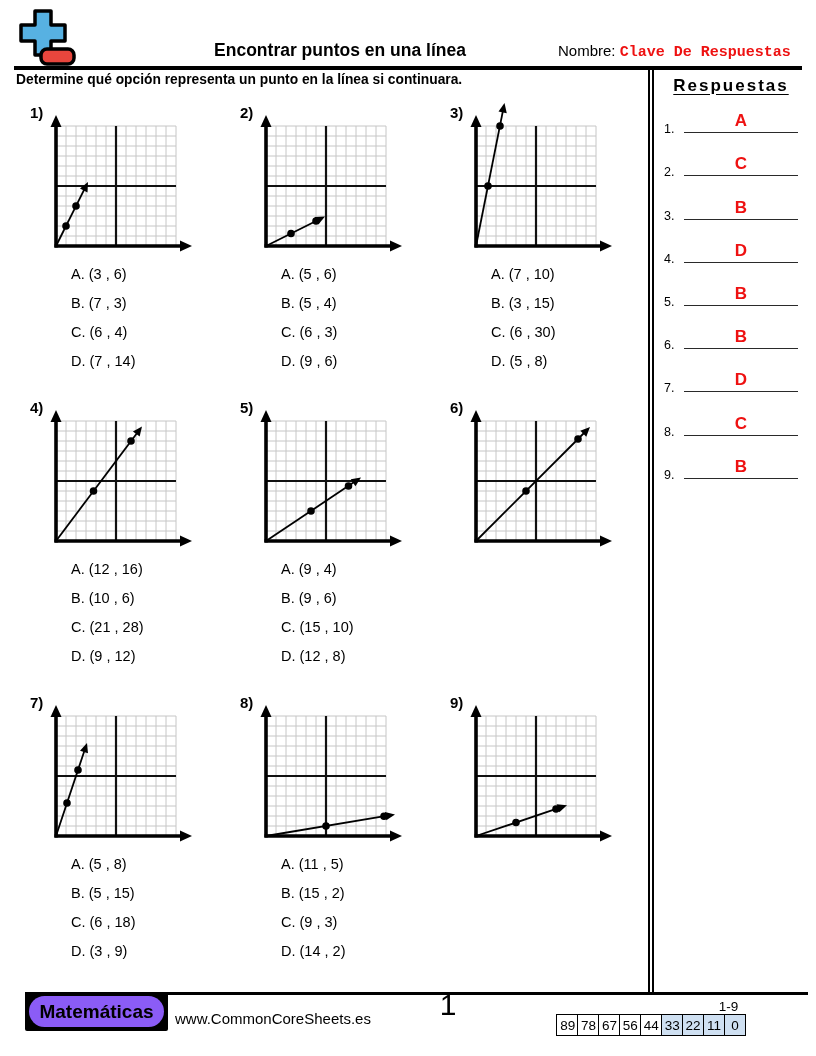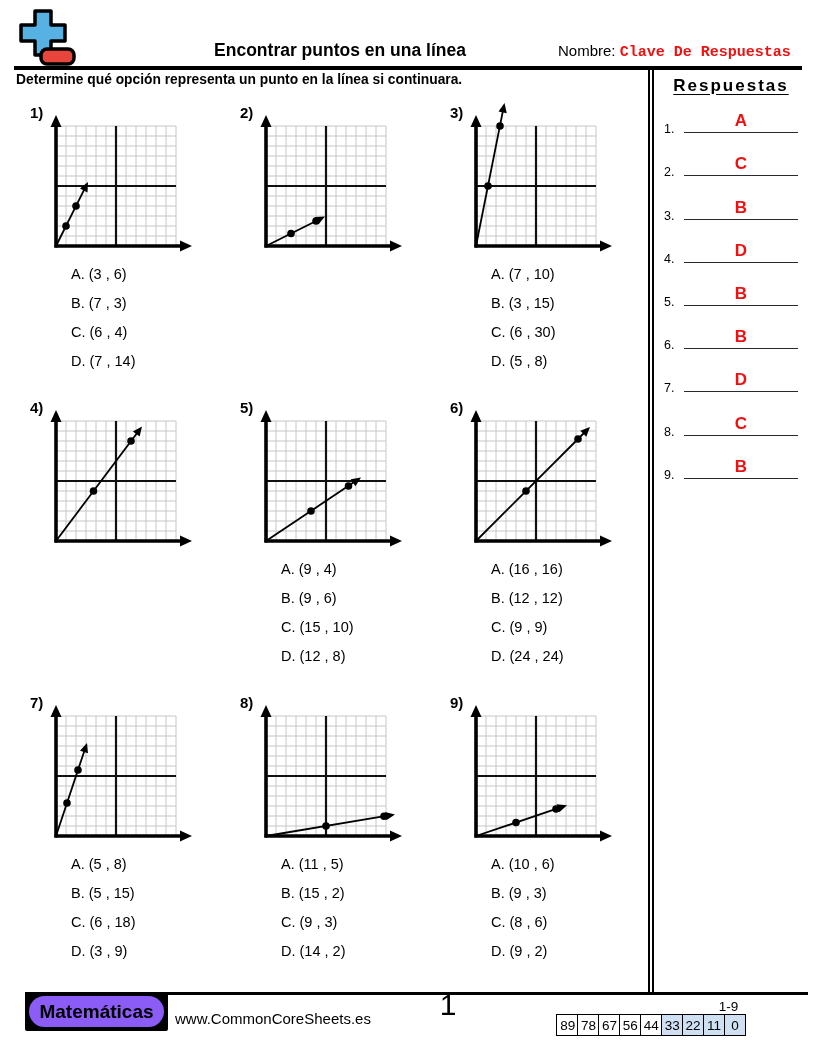--- a/index.html
+++ b/index.html
@@ -153,20 +153,26 @@
         <line x1="16" y1="72" x2="136" y2="72" stroke="#111" stroke-width="2.2"></line>
         <line x1="16" y1="133.5" x2="16" y2="10" stroke="#000" stroke-width="3.6"></line>
         <polygon points="16,1 10.5,13 21.5,13" fill="#000"></polygon>
         <line x1="14.5" y1="132" x2="142" y2="132" stroke="#000" stroke-width="3.6"></line>
         <polygon points="152,132 140,126.5 140,137.5" fill="#000"></polygon>
         <line x1="16" y1="132" x2="69.63343685400051" y2="105.18328157299975" stroke="#000" stroke-width="1.8"></line>
         <polygon points="75,102.5 68.38123878660062,110.50512335944926 64.62464458440098,102.99193495504996" fill="#000"></polygon>
         <circle cx="41" cy="119.5" r="3.8" fill="#000"></circle>
         <circle cx="66" cy="107" r="3.8" fill="#000"></circle>
       </svg>
+    <div class="choices">
+      <div class="choice">A. (5 , 6)</div>
+      <div class="choice">B. (5 , 4)</div>
+      <div class="choice">C. (6 , 3)</div>
+      <div class="choice">D. (9 , 6)</div>
+    </div>
   </div>
 
   <div class="qblock" style="left:444px;top:100px">
     <div class="qnum">3)</div>
     <svg class="graph" viewBox="0 0 154 152" width="154" height="152">
         <line x1="16" y1="132" x2="16" y2="12" stroke="#c6c6c6" stroke-width="1"></line>
         <line x1="16" y1="132" x2="136" y2="132" stroke="#c6c6c6" stroke-width="1"></line>
         <line x1="26" y1="132" x2="26" y2="12" stroke="#c6c6c6" stroke-width="1"></line>
         <line x1="16" y1="122" x2="136" y2="122" stroke="#c6c6c6" stroke-width="1"></line>
         <line x1="36" y1="132" x2="36" y2="12" stroke="#c6c6c6" stroke-width="1"></line>
@@ -243,20 +249,26 @@
         <line x1="16" y1="72" x2="136" y2="72" stroke="#111" stroke-width="2.2"></line>
         <line x1="16" y1="133.5" x2="16" y2="10" stroke="#000" stroke-width="3.6"></line>
         <polygon points="16,1 10.5,13 21.5,13" fill="#000"></polygon>
         <line x1="14.5" y1="132" x2="142" y2="132" stroke="#000" stroke-width="3.6"></line>
         <polygon points="152,132 140,126.5 140,137.5" fill="#000"></polygon>
         <line x1="16" y1="132" x2="98.39664892329131" y2="22.2974848637575" stroke="#000" stroke-width="1.8"></line>
         <polygon points="102,17.5 99.65293353317483,27.618363454645458 92.93645472391432,22.573671947253292" fill="#000"></polygon>
         <circle cx="53.5" cy="82" r="3.8" fill="#000"></circle>
         <circle cx="91" cy="32" r="3.8" fill="#000"></circle>
       </svg>
+    <div class="choices">
+      <div class="choice">A. (12 , 16)</div>
+      <div class="choice">B. (10 , 6)</div>
+      <div class="choice">C. (21 , 28)</div>
+      <div class="choice">D. (9 , 12)</div>
+    </div>
   </div>
 
   <div class="qblock" style="left:234px;top:395px">
     <div class="qnum">5)</div>
     <svg class="graph" viewBox="0 0 154 152" width="154" height="152">
         <line x1="16" y1="132" x2="16" y2="12" stroke="#c6c6c6" stroke-width="1"></line>
         <line x1="16" y1="132" x2="136" y2="132" stroke="#c6c6c6" stroke-width="1"></line>
         <line x1="26" y1="132" x2="26" y2="12" stroke="#c6c6c6" stroke-width="1"></line>
         <line x1="16" y1="122" x2="136" y2="122" stroke="#c6c6c6" stroke-width="1"></line>
         <line x1="36" y1="132" x2="36" y2="12" stroke="#c6c6c6" stroke-width="1"></line>
@@ -333,26 +345,20 @@
         <line x1="16" y1="72" x2="136" y2="72" stroke="#111" stroke-width="2.2"></line>
         <line x1="16" y1="133.5" x2="16" y2="10" stroke="#000" stroke-width="3.6"></line>
         <polygon points="16,1 10.5,13 21.5,13" fill="#000"></polygon>
         <line x1="14.5" y1="132" x2="142" y2="132" stroke="#000" stroke-width="3.6"></line>
         <polygon points="152,132 140,126.5 140,137.5" fill="#000"></polygon>
         <line x1="16" y1="132" x2="125.75735931288071" y2="22.242640687119284" stroke="#000" stroke-width="1.8"></line>
         <polygon points="130,18 126.2523340597113,27.6873629022557 120.3126370977443,21.747665940288698" fill="#000"></polygon>
         <circle cx="66" cy="82" r="3.8" fill="#000"></circle>
         <circle cx="118" cy="30" r="3.8" fill="#000"></circle>
       </svg>
-    <div class="choices">
-      <div class="choice">A. (16 , 16)</div>
-      <div class="choice">B. (12 , 12)</div>
-      <div class="choice">C. (9 , 9)</div>
-      <div class="choice">D. (24 , 24)</div>
-    </div>
   </div>
 
   <div class="qblock" style="left:24px;top:690px">
     <div class="qnum">7)</div>
     <svg class="graph" viewBox="0 0 154 152" width="154" height="152">
         <line x1="16" y1="132" x2="16" y2="12" stroke="#c6c6c6" stroke-width="1"></line>
         <line x1="16" y1="132" x2="136" y2="132" stroke="#c6c6c6" stroke-width="1"></line>
         <line x1="26" y1="132" x2="26" y2="12" stroke="#c6c6c6" stroke-width="1"></line>
         <line x1="16" y1="122" x2="136" y2="122" stroke="#c6c6c6" stroke-width="1"></line>
         <line x1="36" y1="132" x2="36" y2="12" stroke="#c6c6c6" stroke-width="1"></line>
@@ -477,26 +483,20 @@
         <line x1="16" y1="72" x2="136" y2="72" stroke="#111" stroke-width="2.2"></line>
         <line x1="16" y1="133.5" x2="16" y2="10" stroke="#000" stroke-width="3.6"></line>
         <polygon points="16,1 10.5,13 21.5,13" fill="#000"></polygon>
         <line x1="14.5" y1="132" x2="142" y2="132" stroke="#000" stroke-width="3.6"></line>
         <polygon points="152,132 140,126.5 140,137.5" fill="#000"></polygon>
         <line x1="16" y1="132" x2="101.31480975621993" y2="103.21797077454998" stroke="#000" stroke-width="1.8"></line>
         <polygon points="107,101.3 99.34102832286653,108.31642023035019 96.65586923849655,100.35715388905808" fill="#000"></polygon>
         <circle cx="56" cy="118.5" r="3.8" fill="#000"></circle>
         <circle cx="96" cy="105" r="3.8" fill="#000"></circle>
       </svg>
-    <div class="choices">
-      <div class="choice">A. (10 , 6)</div>
-      <div class="choice">B. (9 , 3)</div>
-      <div class="choice">C. (8 , 6)</div>
-      <div class="choice">D. (9 , 2)</div>
-    </div>
   </div>
 
   <aside class="answers">
     <div class="ans-title">Respuestas</div>
     <div class="ans-list">
       <div class="ans-item">
         <span class="ans-num">1.</span>
         <span class="ans-blank"><span class="ans-letter">A</span></span>
       </div>
       <div class="ans-item">

